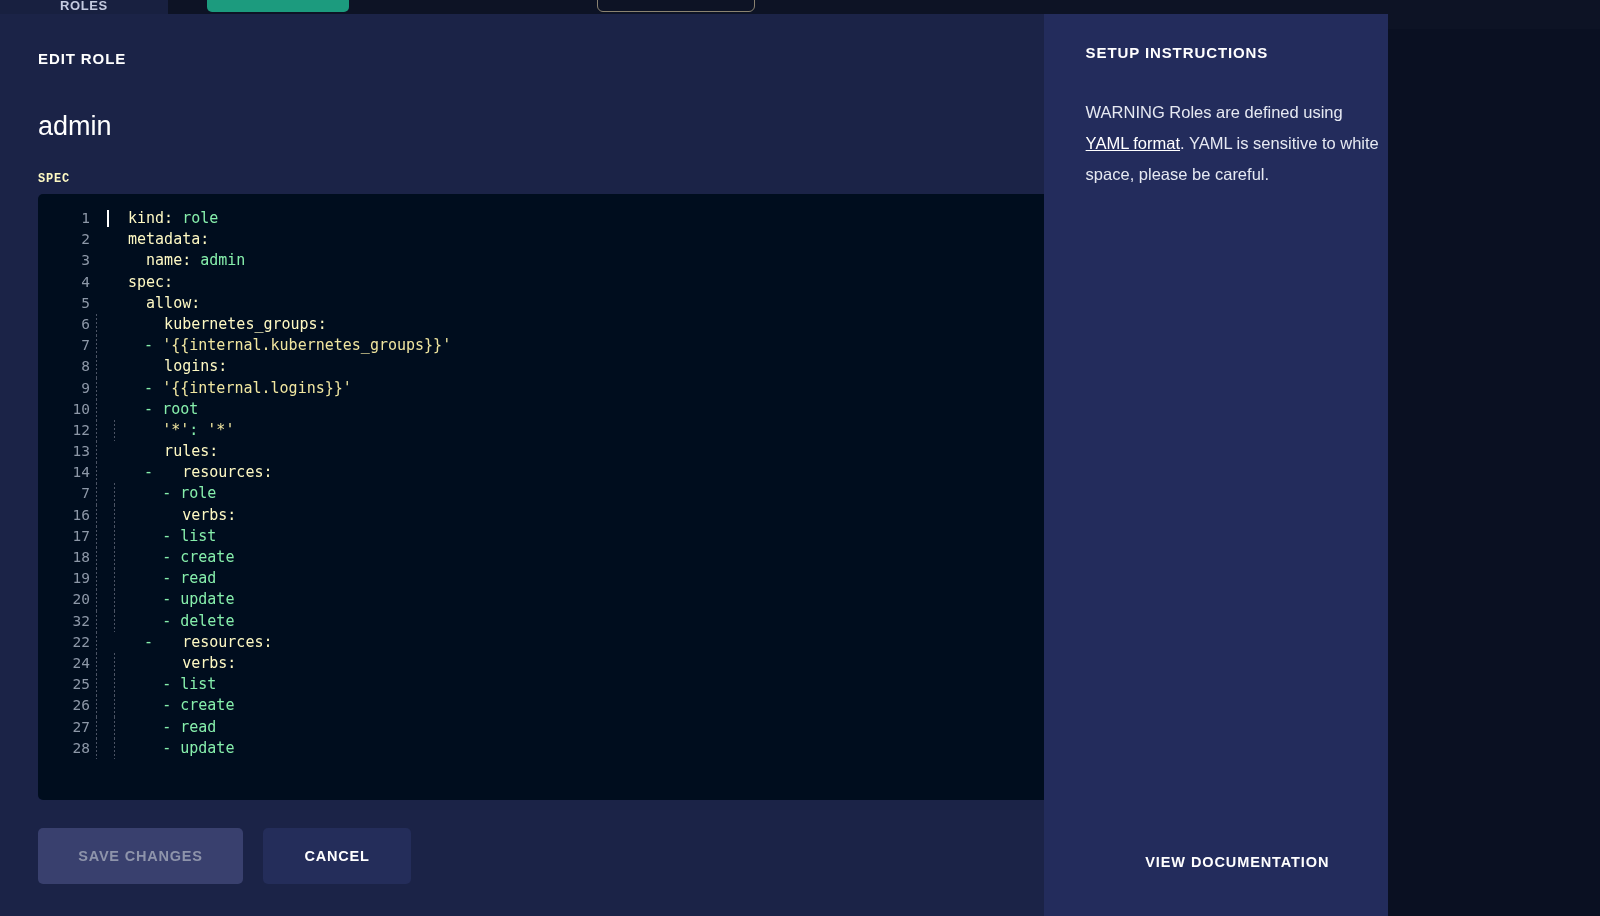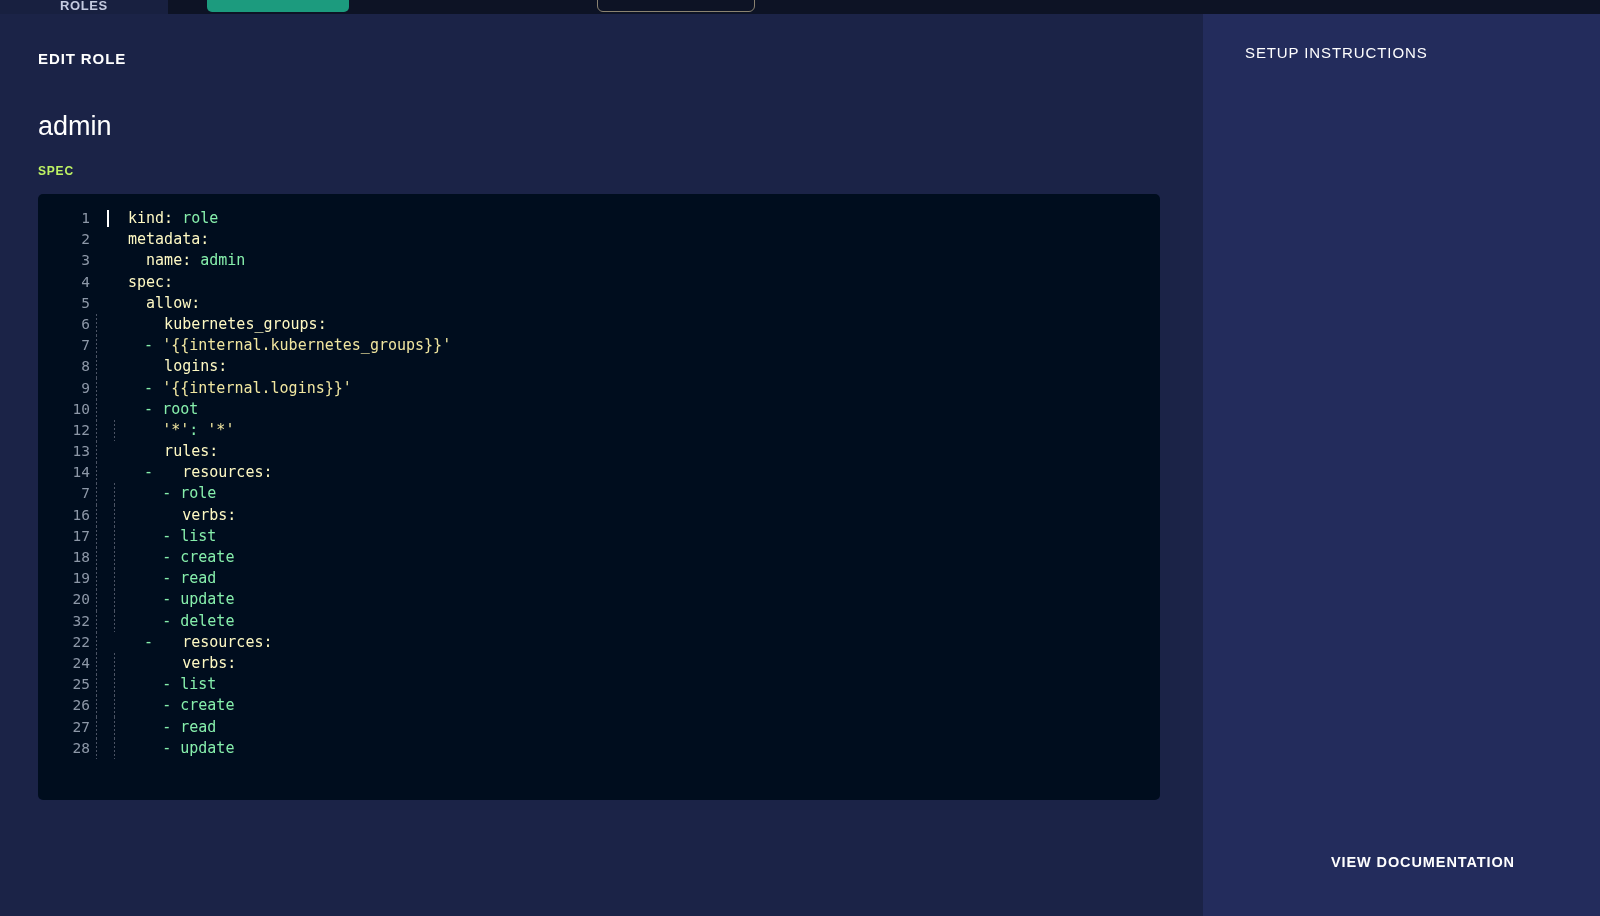--- a/index.html
+++ b/index.html
@@ -53,21 +53,21 @@
     width: 158px; height: 44px;
     border: 1px solid #8b8371;
     border-radius: 6px;
     background: transparent;
   }
 
   
   #page-body {
     position: absolute;
     top: 14px; left: 0;
-    width: 1600px;
+    width: 1388px;
     height: 902px;
     display: flex;
   }
 
   
   #edit-pane {
     width: 1203px;
     height: 902px;
     background: #1b2347;
     position: relative;
@@ -85,25 +85,26 @@
   #role-name {
     position: absolute;
     left: 38px; top: 97px;
     font-size: 27px;
     font-weight: 400;
     color: #ffffff;
   }
 
   #spec-label {
     position: absolute;
-    left: 38px; top: 150px;
+    left: 38px; top: 158px;
     font-size: 12px;
     font-weight: 700;
     letter-spacing: .8px;
-    color: #bef264;
+    color: #fef9c3;
+    font-family: Liberation Mono, monospace;
   }
 
   
   #code-editor {
     position: absolute;
     left: 38px; top: 180px;
     width: 1122px;
     height: 606px;
     background: #000d1e;
     border-radius: 5px;
@@ -192,21 +193,21 @@
   #instructions-pane {
     width: 397px;
     height: 902px;
     background: #232c5c;
     position: relative;
   }
   #setup-instructions-title {
     position: absolute;
     left: 42px; top: 30px;
     font-size: 15px;
-    font-weight: 400;
+    font-weight: 700;
     letter-spacing: .9px;
     color: #ffffff;
   }
   #instructions-text {
     position: absolute;
     left: 42px; top: 83px;
     width: 300px;
     font-size: 16.5px;
     line-height: 31px;
     color: #e6e9f2;
@@ -273,22 +274,29 @@
           <div class="code-line"><span class="line-no">32</span><span class="line-code"><span class="guide g1"></span><span class="guide g2"></span><span class="v">      - delete</span></span></div>
           <div class="code-line"><span class="line-no">22</span><span class="line-code"><span class="guide g1"></span><span class="v">    - </span><span class="k">resources:</span></span></div>
           <div class="code-line"><span class="line-no">24</span><span class="line-code"><span class="guide g1"></span><span class="guide g2"></span><span class="k">      verbs:</span></span></div>
           <div class="code-line"><span class="line-no">25</span><span class="line-code"><span class="guide g1"></span><span class="guide g2"></span><span class="v">      - list</span></span></div>
           <div class="code-line"><span class="line-no">26</span><span class="line-code"><span class="guide g1"></span><span class="guide g2"></span><span class="v">      - create</span></span></div>
           <div class="code-line"><span class="line-no">27</span><span class="line-code"><span class="guide g1"></span><span class="guide g2"></span><span class="v">      - read</span></span></div>
           <div class="code-line"><span class="line-no">28</span><span class="line-code"><span class="guide g1"></span><span class="guide g2"></span><span class="v">      - update</span></span></div>
         </div>
     </div>
 
+    <div id="action-bar">
+      <button class="btn" id="save-changes-button" disabled="">SAVE CHANGES</button>
+      <button class="btn" id="cancel-button">CANCEL</button>
+    </div>
   </div>
 
   <div id="instructions-pane">
     <div id="setup-instructions-title">SETUP INSTRUCTIONS</div>
 
+    <div id="instructions-text">
+      <span>WARNING Roles are defined using </span><span id="yaml-format-link">YAML format</span><span>. YAML is sensitive to white space, please be careful.</span>
+    </div>
 
     <a id="view-documentation-link">VIEW DOCUMENTATION</a>
   </div>
 
 </div>
 
 </body></html>

